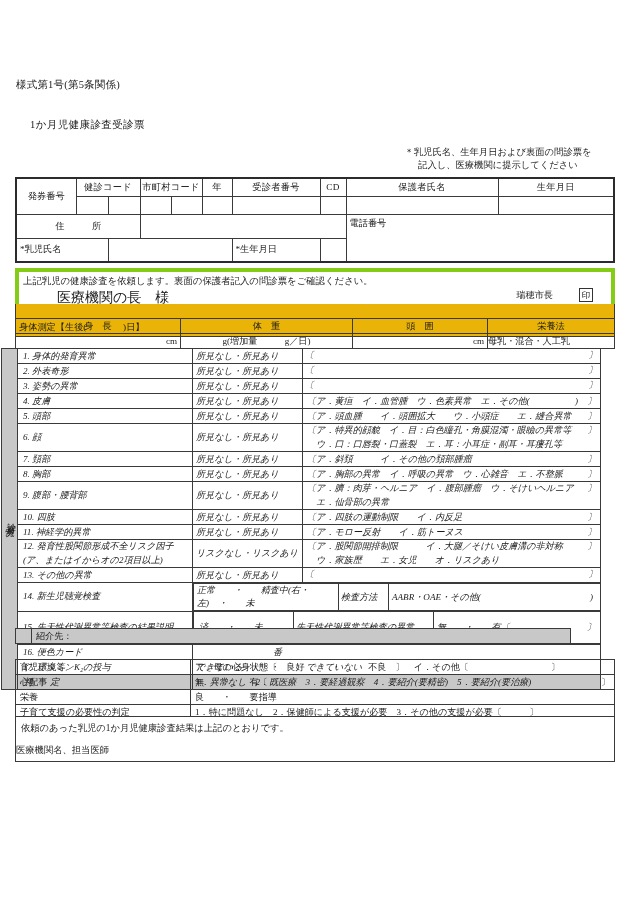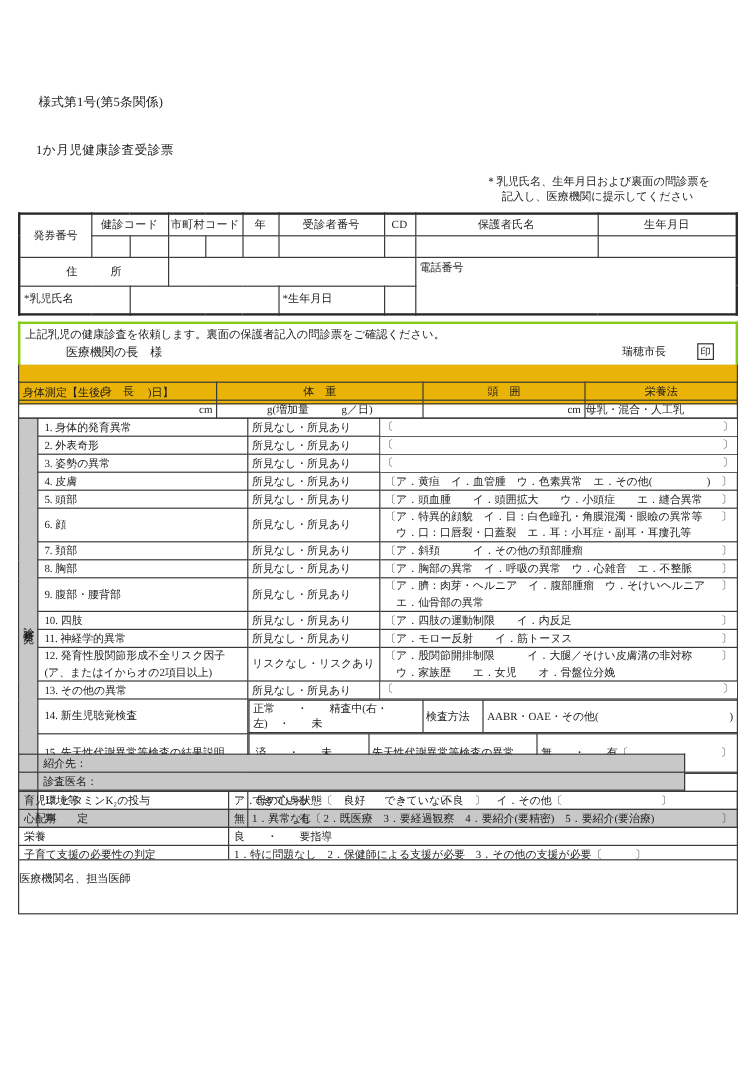--- a/index.html
+++ b/index.html
@@ -10,53 +10,53 @@
   body {
     width: 630px; height: 903px;
     font-family: "Liberation Serif", "DejaVu Serif", serif;
     color: #1a1a1a;
     font-size: 9px;
     position: relative;
     overflow: hidden;
   }
   .page { position: relative; width: 630px; height: 903px; padding: 0; }
 
-  .form-no { position: absolute; left: 16px; top: 78px; font-size: 10.5px; letter-spacing: .2px; margin-left: 16px; }
+  .form-no { position: absolute; left: 16px; top: 78px; font-size: 10.5px; letter-spacing: .2px; }
   .doc-title { position: absolute; left: 30px; top: 118px; font-size: 10.5px; letter-spacing: .4px; }
 
   .notice { position: absolute; right: 8px; top: 146px; width: 248px; text-align: center;
             font-size: 9.3px; line-height: 1.35; }
   .notice .l2 { display:block; }
 
   
   table { border-collapse: collapse; table-layout: fixed; }
   td, th { border: 1px solid #3a3a3a; padding: 0; font-weight: normal; vertical-align: middle; }
 
   .tblA { position: absolute; left: 15px; top: 177px; width: 600px; border: 2px solid #2b2b2b; }
   .tblA td { height: 18px; font-size: 9.2px; text-align: center; }
   .tblA td.left { text-align: left; padding-left: 3px; }
   .tblA td.blank { background: #fff; }
   .hdr-cell { letter-spacing: .3px; }
 
-  .tblB { position: absolute; left: 15px; top: 268px; width: 600px; border: 2px solid #84cc16; }
+  .tblB { position: absolute; left: 15px; top: 268px; width: 600px; border: 4px solid #84cc16; }
   .tblB td { font-size: 9.2px; }
 
   .req-line1 { padding: 3px 0 0 4px; font-size: 9.4px; }
-  .req-line2 { padding: 1px 0 3px 38px; font-size: 10px; font-family: Liberation Serif, serif; }
+  .req-line2 { padding: 1px 0 3px 38px; font-size: 14px; font-family: Liberation Serif, serif; }
   .mayor-wrap { position: absolute; right: 18px; top: 16px; display: flex; align-items: center; gap: 26px; }
   .seal { display: inline-block; width: 14px; height: 14px; border: 1px solid #333;
           font-size: 8.5px; line-height: 13px; text-align: center; }
 
   .section-bar { background: #eab308; font-size: 9.2px; padding: 17px 0 2px 3px; border: 1px solid #3a3a3a;
                  border-top: none; }
 
   .tblM { position: absolute; left: 15px; top: 0; width: 600px; }
 
   
-  .tblE { position: absolute; left: 15px; top: 337px; width: 600px; }
+  .tblE { position: absolute; left: 1px; top: 337px; width: 600px; font-style: italic; }
   .tblE td { font-size: 9.1px; height: 15px; }
   .tblE td.vlabel { width: 16px; background: #c8c8c8; text-align: center; padding: 0; }
   .tblE td.item { width: 175px; padding-left: 5px; background: #fff; }
   .tblE td.find { width: 110px; padding-left: 3px; background: #fff; }
   .tblE td.opts { padding-left: 4px; background: #fff; }
   .vtext { writing-mode: vertical-rl; text-orientation: upright; white-space: nowrap;
            letter-spacing: 2px; font-size: 9.2px; margin: 0 auto; }
 
   .brk { position: relative; }
   .brk .bl { position: absolute; left: 2px; top: 0; }
@@ -315,21 +315,21 @@
              <span>発育性股関節形成不全リスク因子</span></div>
         <div>(ア、またはイからオの2項目以上)</div>
       </td>
       <td class="find">リスクなし・リスクあり</td>
       <td class="opts two">
         <div class="spread">
               <span>〔<span>ア．股関節開排制限　　　イ．大腿／そけい皮膚溝の非対称</span></span>
               <span>〕</span>
             </div>
         <div class="spread">
-              <span>　<span>ウ．家族歴　　エ．女児　　オ．骨盤位分娩</span></span>
+              <span>　<span>ウ．家族歴　　エ．女児　　オ．リスクあり</span></span>
               <span>　</span>
             </div>
       </td>
     </tr>
     <tr>
       <td class="item">
         <span>13.</span>
         <span>その他の異常</span>
       </td>
       <td class="find">所見なし・所見あり</td>
@@ -402,24 +402,20 @@
     </tr>
   </tbody>
     </table>
 
   <table class="tblF" style="position:absolute;left:15px;top:628px;width:556px">
     <tbody>
         <tr class="grayrow">
       <td style="width:16px;background:#c8c8c8;border-right:1px solid #3a3a3a"></td>
       <td style="padding-left:4px;background:#c8c8c8;height:15px">紹介先：</td>
     </tr>
-    <tr class="grayrow">
-      <td style="width:16px;background:#c8c8c8;border-right:1px solid #3a3a3a"></td>
-      <td style="padding-left:4px;background:#c8c8c8;height:15px">診査医名：</td>
-    </tr>
   </tbody>
     </table>
 
   <table class="tblF" style="position:absolute;left:15px;top:659px;width:600px">
     <tbody>
         <tr>
       <td style="width:175px;padding-left:4px;height:15px">育児環境等</td>
       <td style="padding-left:4px">ア．母の心身状態〔　良好　　　・　　　不良　〕　イ．その他〔　　　　　　　　　〕</td>
     </tr>
     <tr>
@@ -442,16 +438,17 @@
     <tr>
       <td colspan="2" style="padding-left:4px;height:15px">判定者：</td>
     </tr>
     <tr>
       <td colspan="2" style="padding-left:4px;height:15px">記事(要紹介となった場合の結果等)：</td>
     </tr>
   </tbody>
     </table>
 
   <div class="finalbox">
+    <div class="fl1">依頼のあった乳児の1か月児健康診査結果は上記のとおりです。</div>
     <div class="fl2">医療機関名、担当医師</div>
   </div>
 
 </div>
 
 </body></html>

